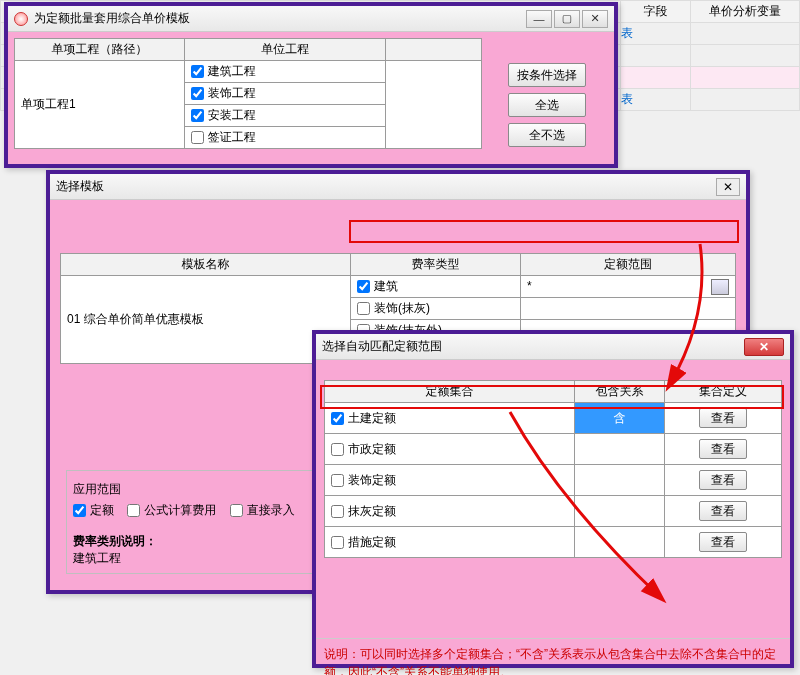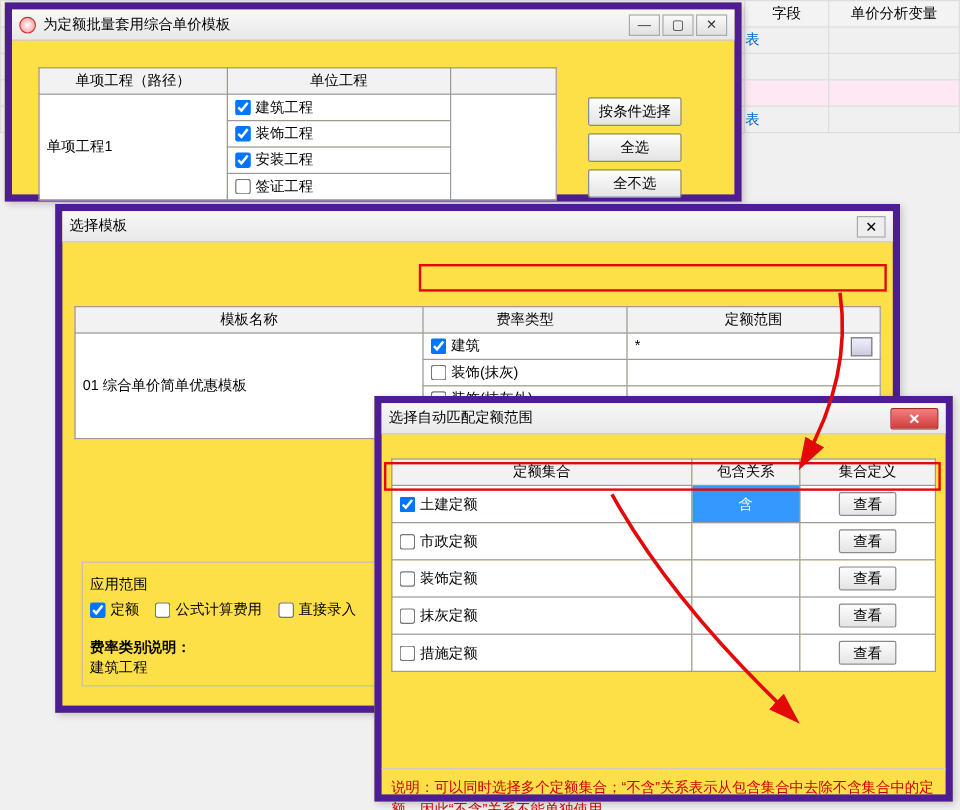--- a/index.html
+++ b/index.html
@@ -1,18 +1,18 @@
 <!DOCTYPE html>
 <html><head>
 <meta charset="utf-8">
 <style>
 * { box-sizing: border-box; margin: 0; padding: 0; font-family: "Microsoft YaHei", SimSun, sans-serif; font-size: 12px; }
 body { background: #f0f0f0; width: 800px; height: 675px; position: relative; overflow: hidden; }
 
-.window { position: absolute; background: #fde047; border: 6px solid #4c1d95; box-shadow: 2px 2px 6px rgba(0,0,0,0.2); }
+.window { position: absolute; background: #f9a8d4; border: 4px solid #4c1d95; box-shadow: 2px 2px 6px rgba(0,0,0,0.2); }
 .titlebar { height: 26px; background: linear-gradient(#f8f8f8,#e8e8e8); border-bottom: 1px solid #ccc; display: flex; align-items: center; padding: 0 6px; }
 .titlebar .appicon { width: 14px; height: 14px; border: 1px solid #c33; border-radius: 50%; margin-right: 6px; background: radial-gradient(#fff,#f88); }
 .titlebar .title { flex: 1; }
 .winbtns { display: flex; }
 .winbtn { width: 26px; height: 18px; border: 1px solid #aaa; background: linear-gradient(#fafafa,#e0e0e0); margin-left: 2px; display:flex; align-items:center; justify-content:center; font-size:11px; color:#333; }
 
 
 .grid { border-collapse: collapse; width: 100%; }
 .grid th, .grid td { border: 1px solid #9a9a9a; padding: 2px 6px; height: 20px; background: #fff; }
 .grid th { background: #f2f2f2; font-weight: normal; text-align: center; }
@@ -83,21 +83,21 @@
 <div class="window" style="left:4px; top:2px; width:614px; height:166px;">
   <div class="titlebar">
     <span class="appicon"></span>
     <span class="title">为定额批量套用综合单价模板</span>
     <div class="winbtns">
       <div class="winbtn">—</div>
       <div class="winbtn">▢</div>
       <div class="winbtn">✕</div>
     </div>
   </div>
-  <div style="display:flex; padding:22px;gap:16px;">
+  <div style="display:flex; padding:6px;gap:16px;">
     <div style="flex:1;">
       <table class="grid">
         <tbody>
             <tr>
           <th style="width:160px"><span>单项工程（路径）</span></th>
           <th style="width:190px"><span>单位工程</span></th>
           <th style="width:90px"></th>
         </tr>
         <tr>
           <td rowspan="4"><span>单项工程1</span></td>

